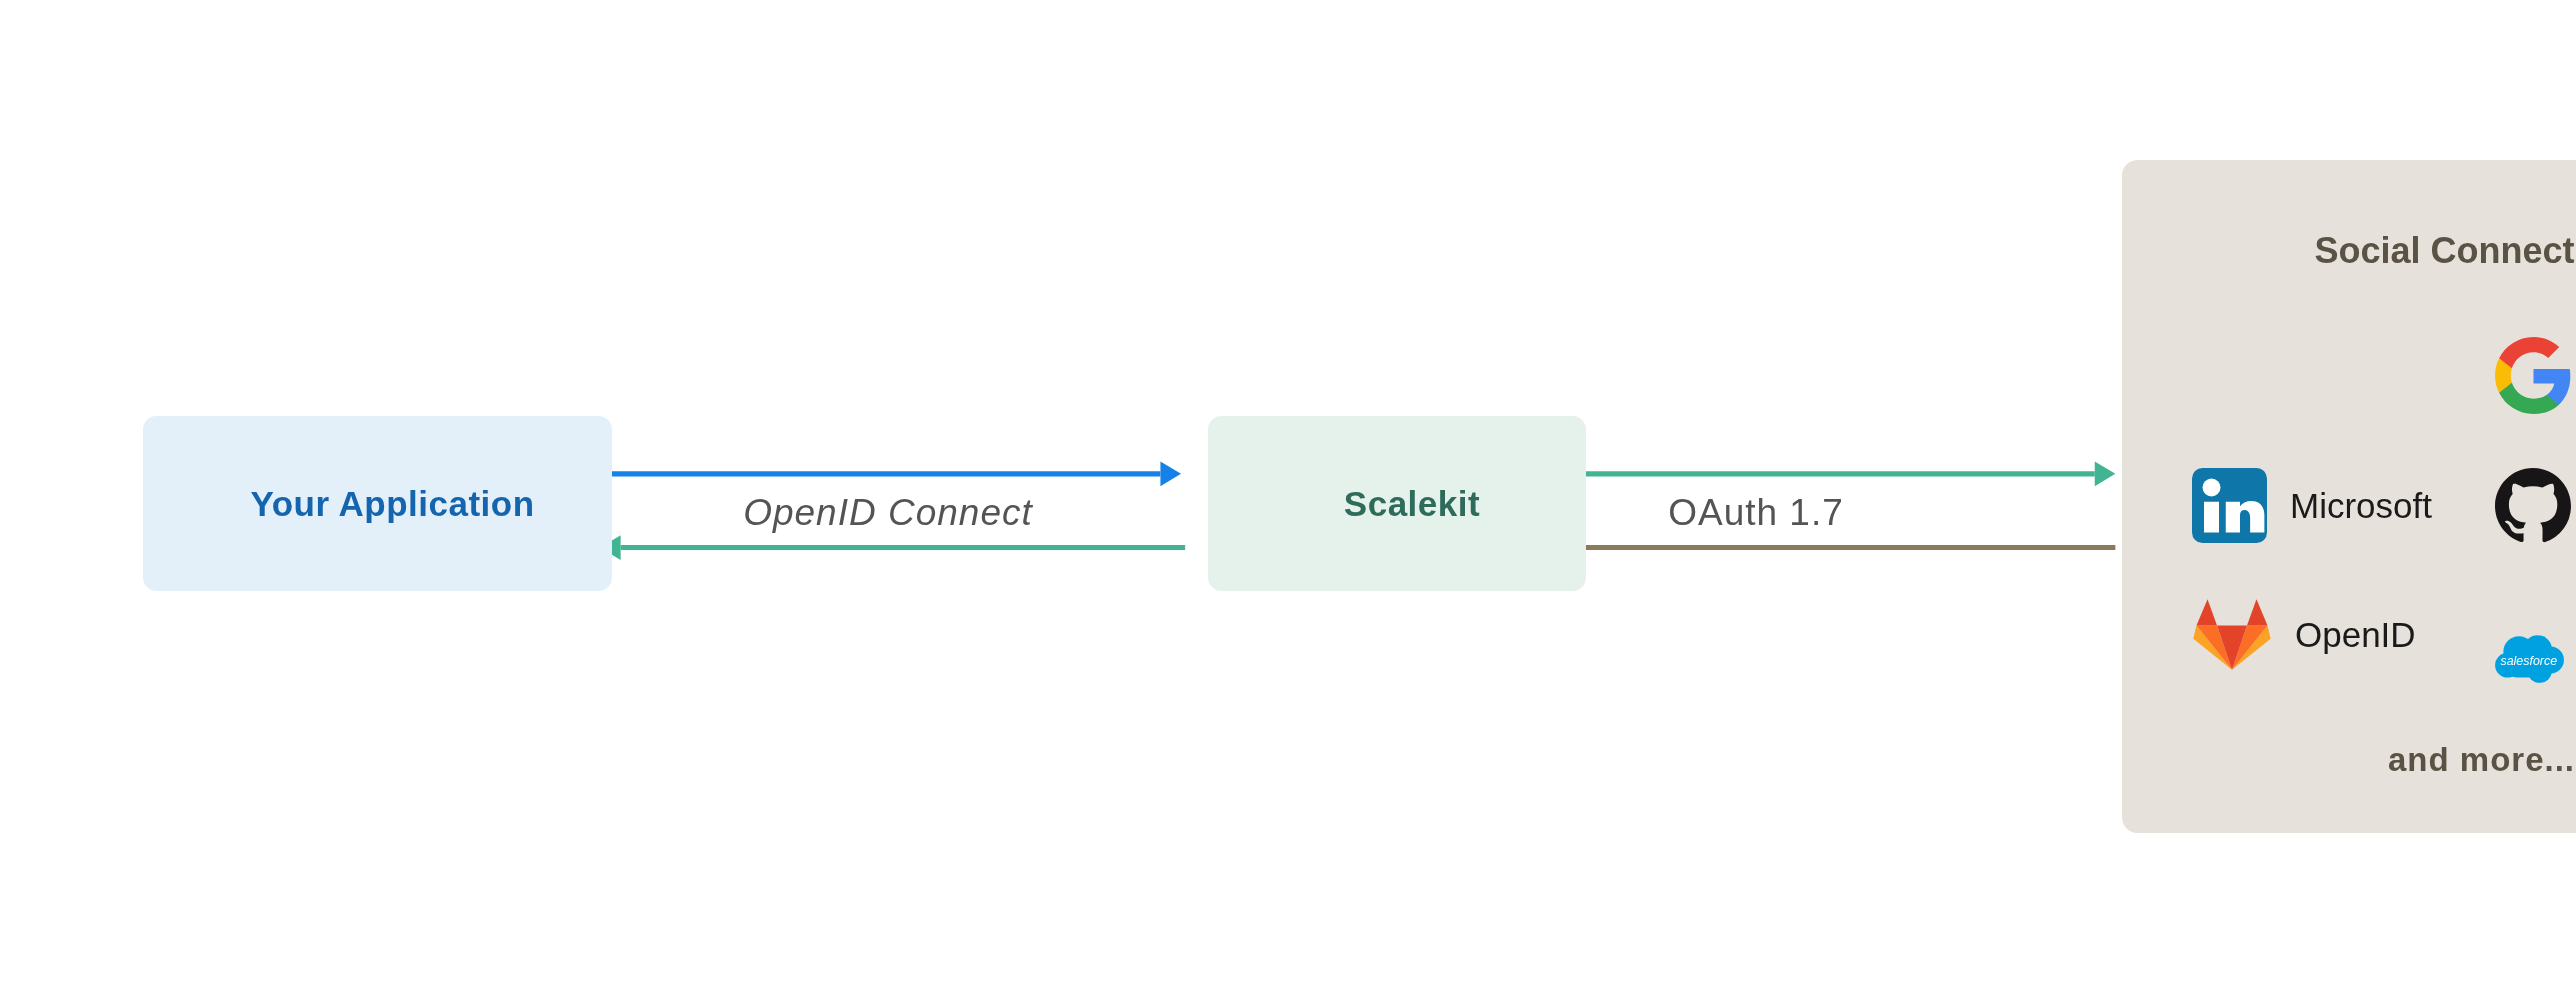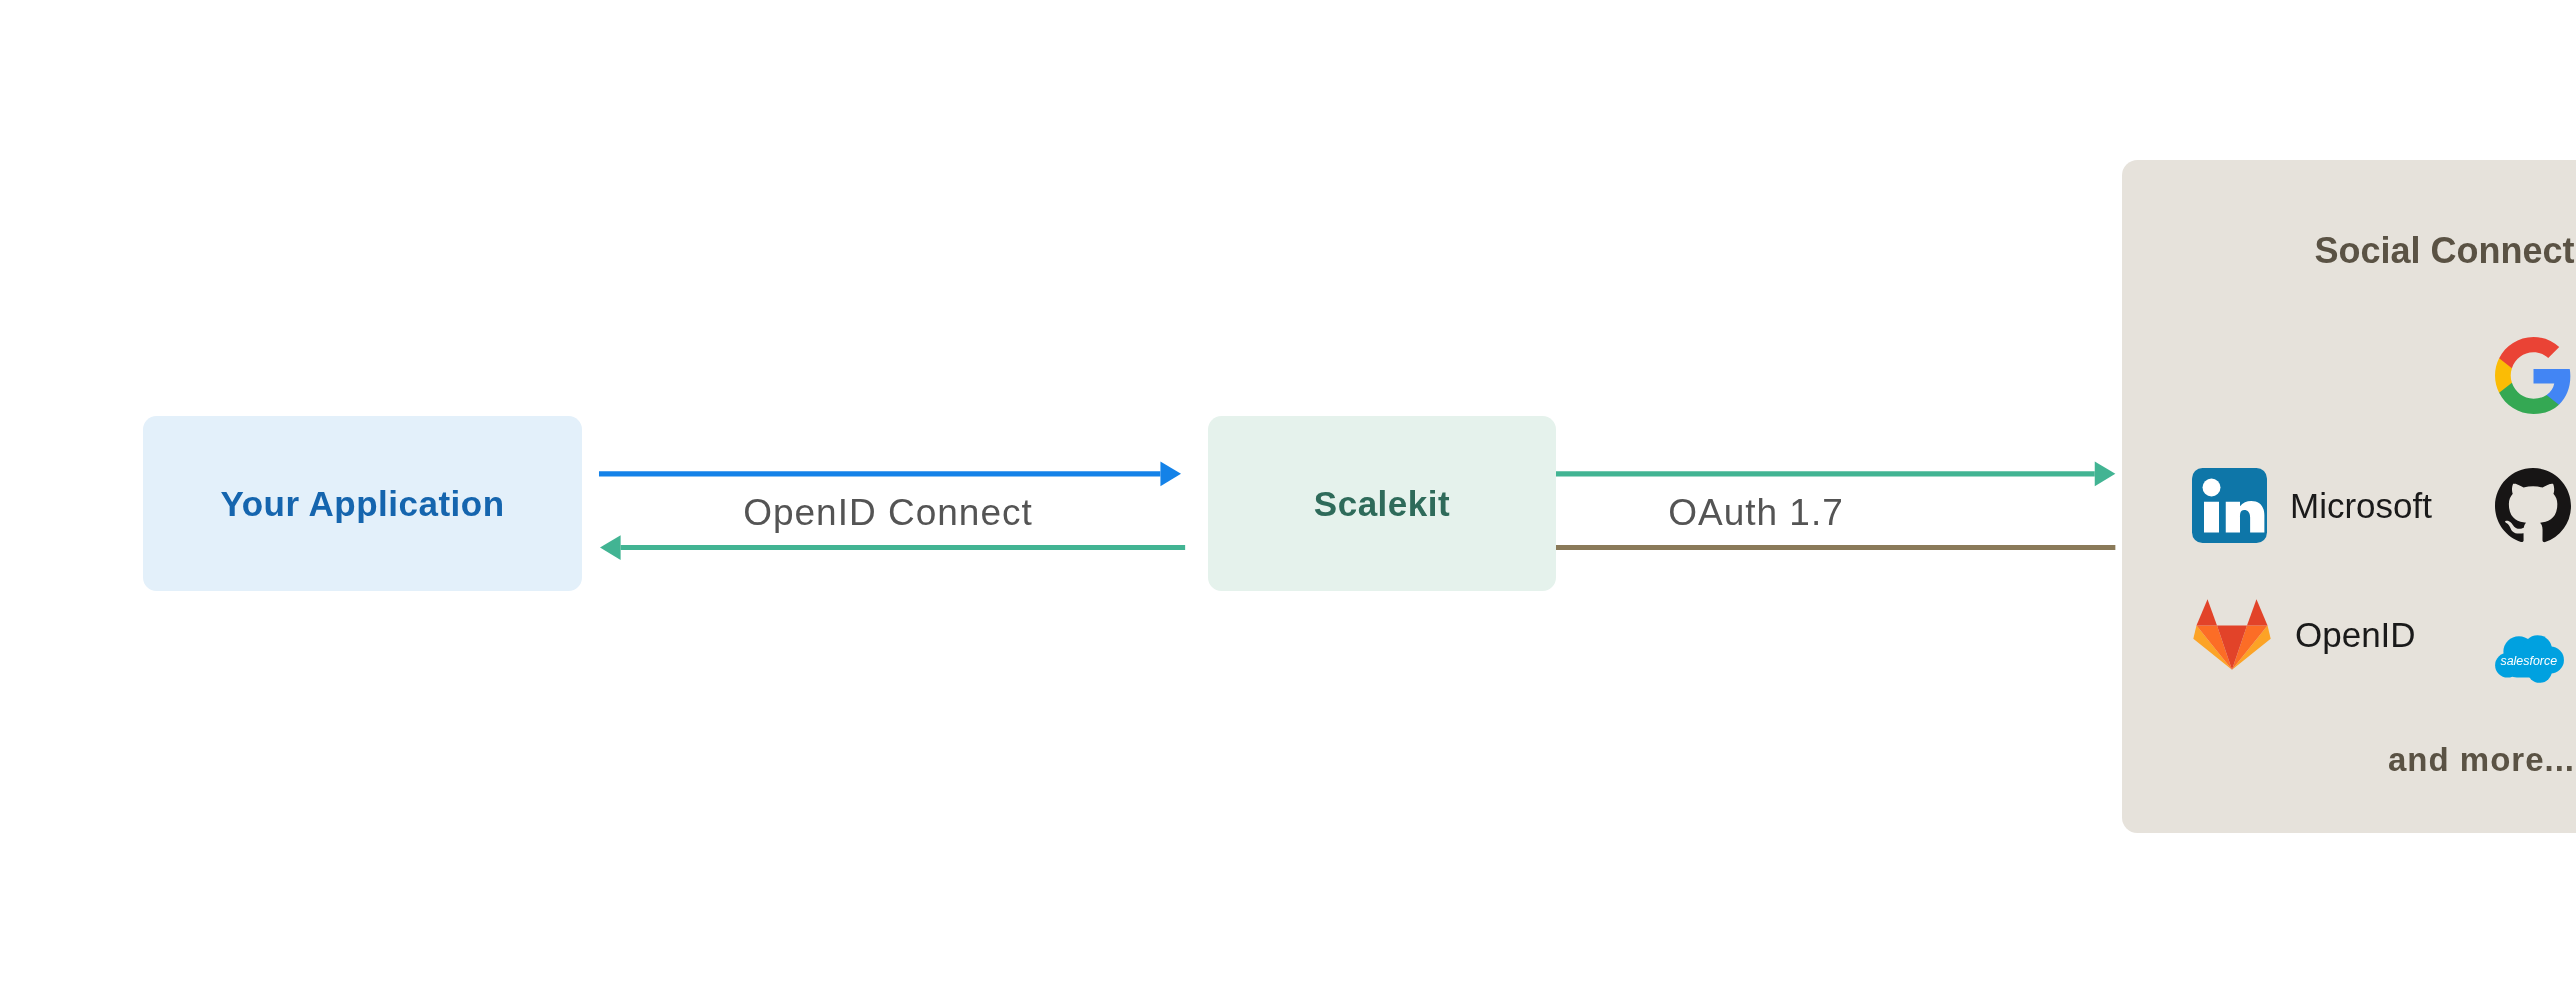--- a/index.html
+++ b/index.html
@@ -18,20 +18,21 @@
   }
   .node {
     position: absolute;
     display: flex;
     align-items: center;
     justify-content: center;
     border-radius: 13.4px;
     font-weight: bold;
     font-size: 35px;
     letter-spacing: 0.5px;
+    padding-left: 30px;
   }
   #app-box {
     left: 143px; top: 416px;
     width: 439px; height: 175px;
     background: #E3F0FA;
     color: #1565AE;
   }
   #scalekit-box {
     left: 1208px; top: 416px;
     width: 348px; height: 175px;
@@ -40,21 +41,21 @@
   }
   .arrow-label {
     position: absolute;
     top: 492px;
     width: 618px;
     text-align: center;
     font-size: 37px;
     letter-spacing: 1px;
     color: #545454;
   }
-  #openid-label { left: 579px; }
+  #openid-label { left: 579px; font-style: italic; }
   #oauth-label  { left: 1447px; }
   #panel {
     position: absolute;
     left: 2122px; top: 160px;
     width: 719px; height: 673px;
     background: #E6E2DB;
     border-radius: 15.5px;
   }
   .panel-title {
     position: absolute;

